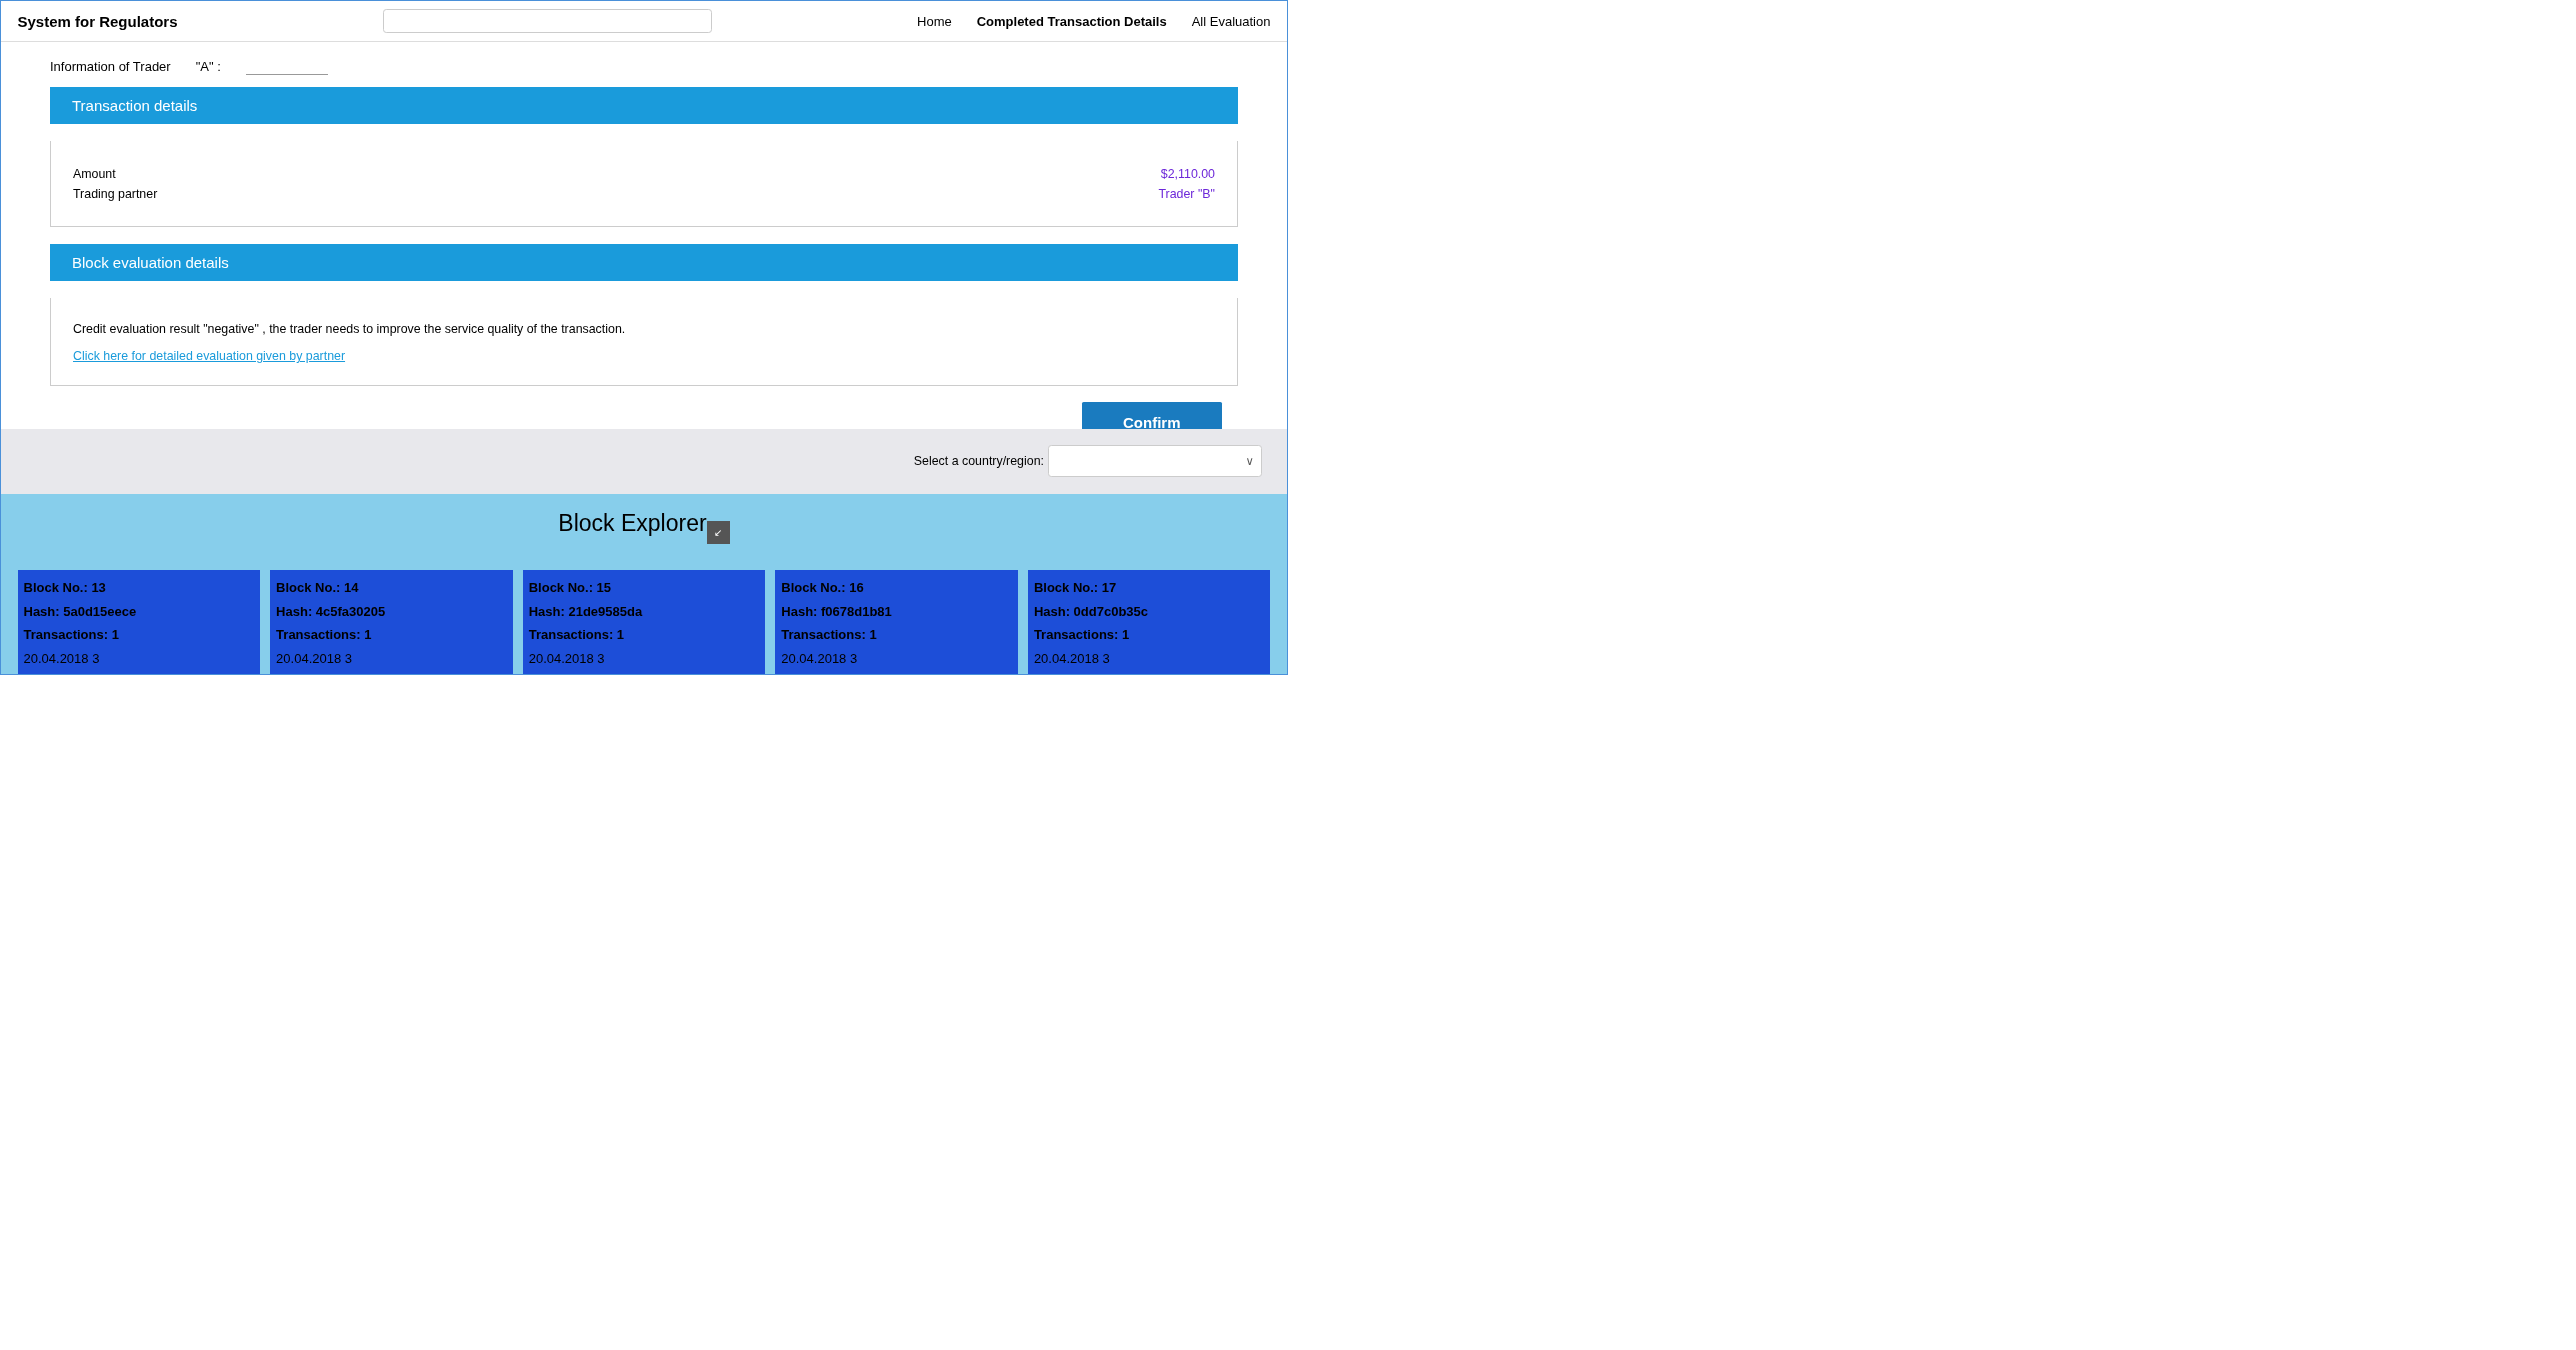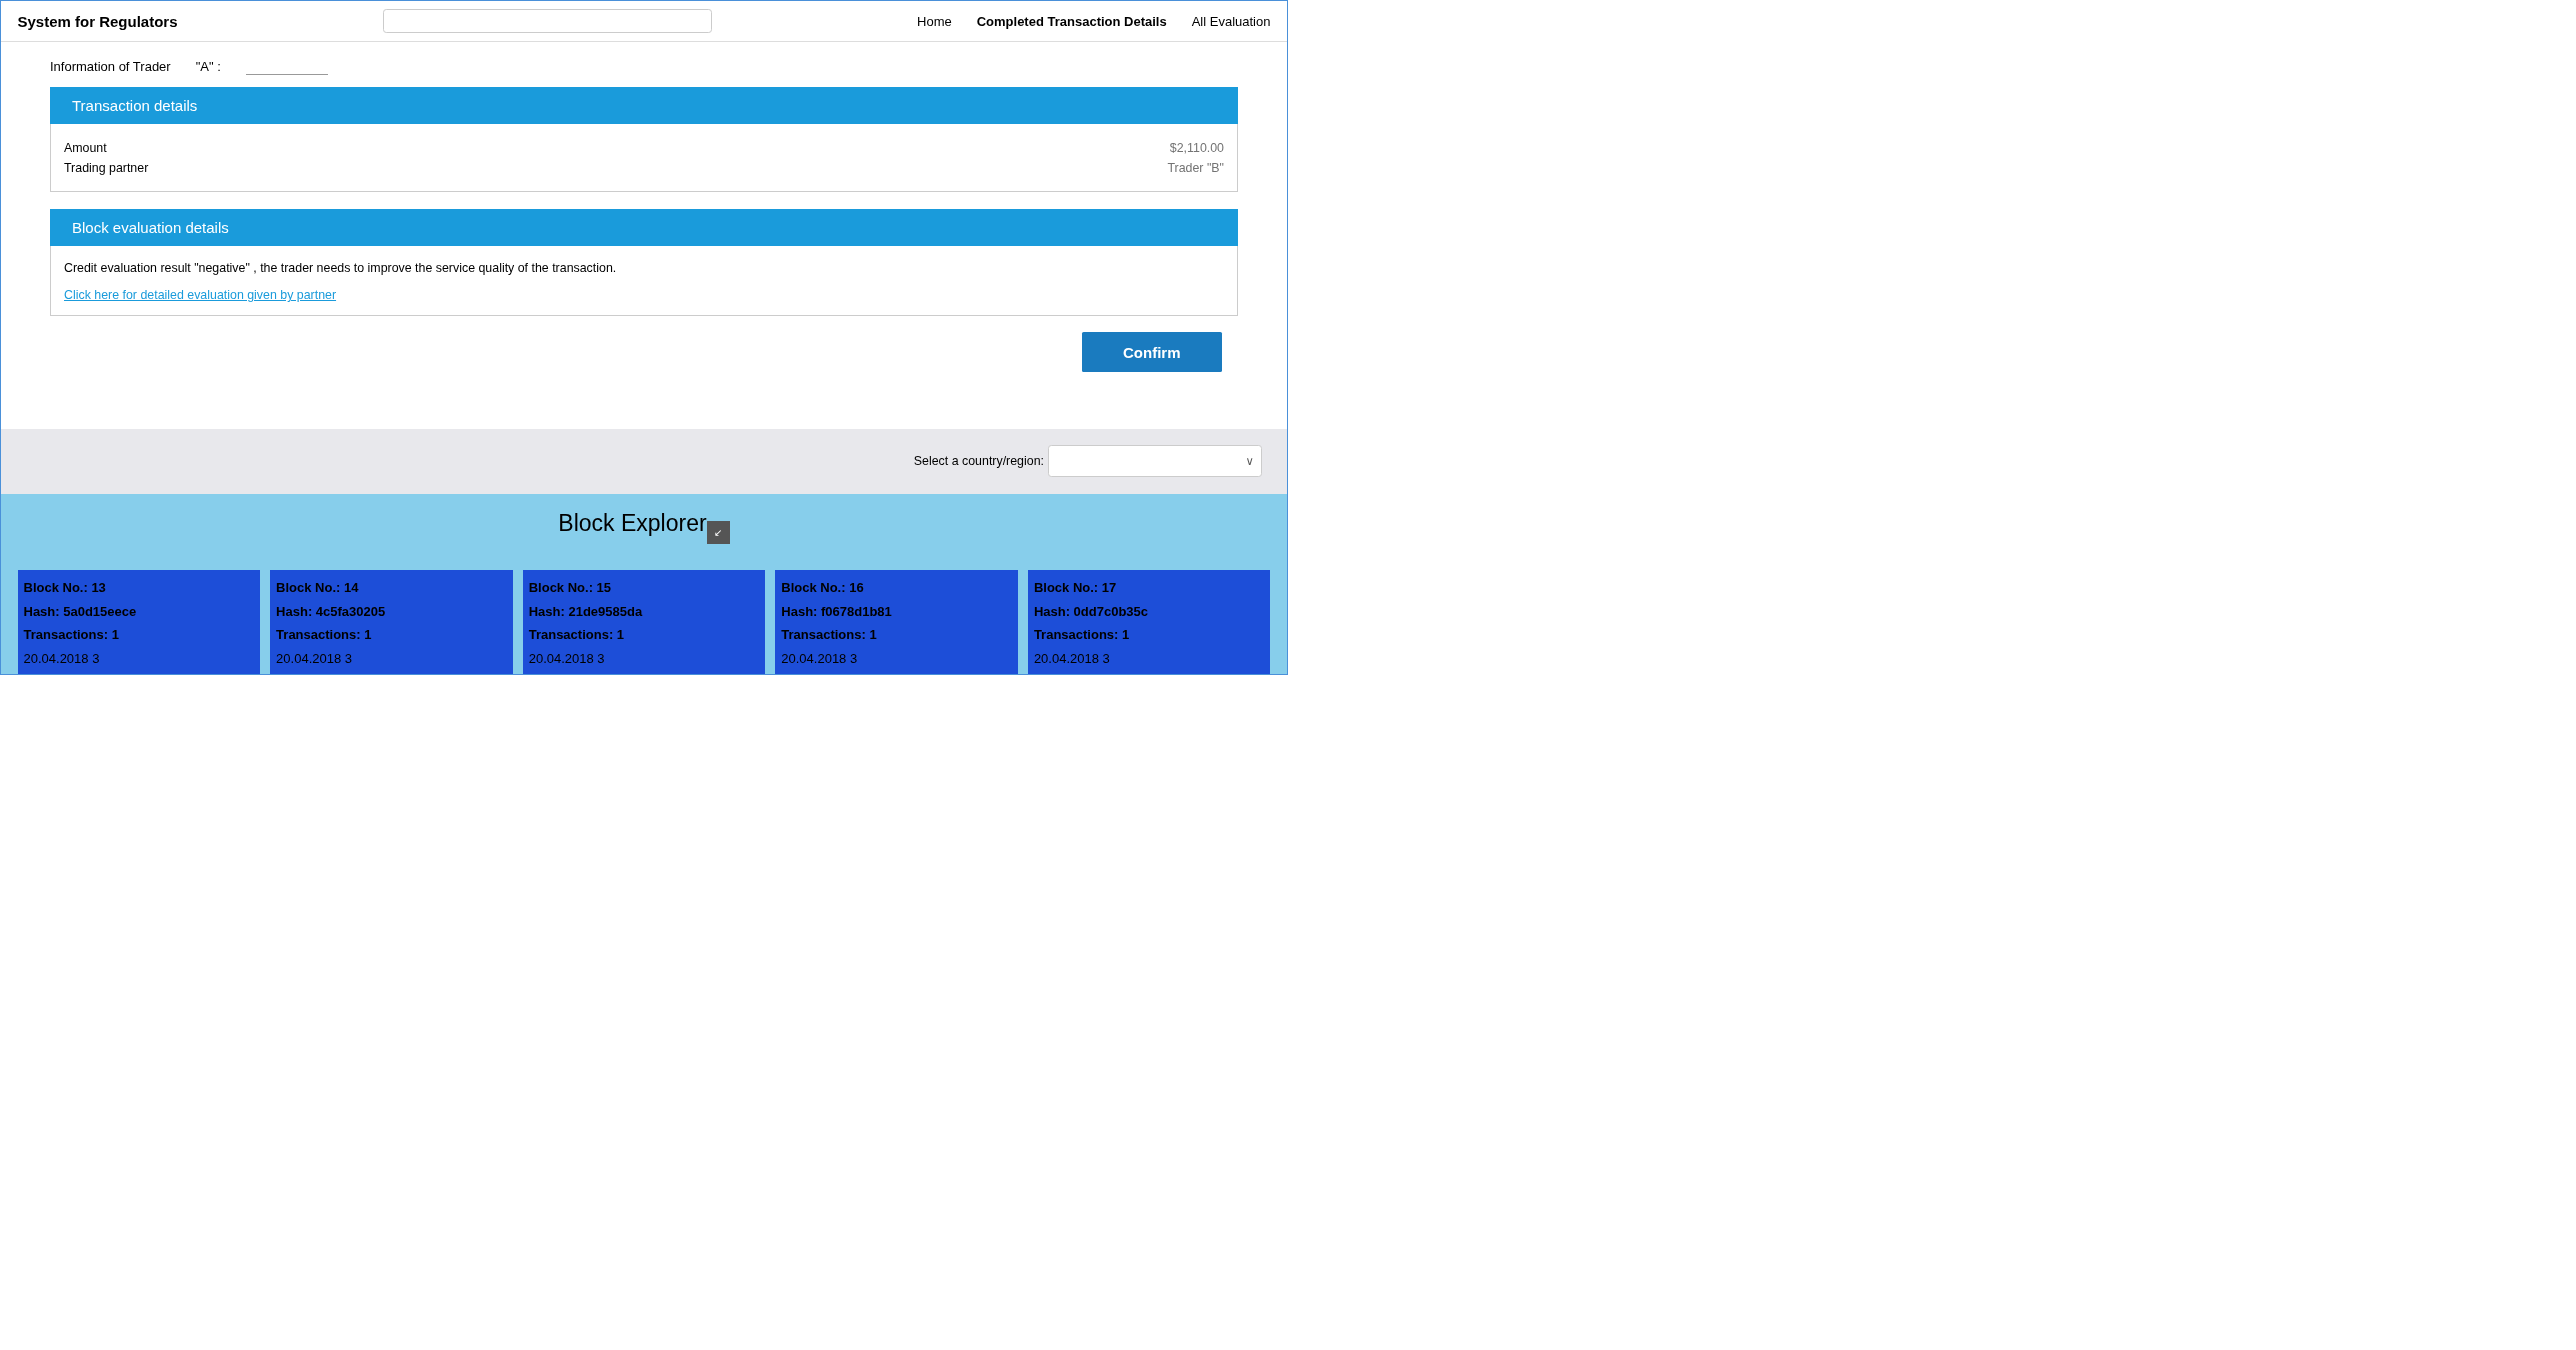--- a/index.html
+++ b/index.html
@@ -89,42 +89,43 @@
       color: #ffffff;
       padding: 10px 22px;
       font-size: 15px;
       font-weight: 500;
       margin-bottom: 0;
     }
 
     .section-content {
       border: 0.8px solid #ccc;
       border-top: none;
-      padding: 13px;
+      padding: 22px;
       margin-bottom: 16.5px;
+      margin-top: 17px;
     }
 
     .section-box {
       margin-bottom: 16.5px;
     }
 
     
     .detail-row {
       display: flex;
       justify-content: space-between;
       padding: 3.3px 0;
       font-size: 12.4px;
     }
 
     .detail-label {
       color: #000;
     }
 
     .detail-value {
-      color: #737373;
+      color: #6d28d9;
     }
 
     
     .credit-text {
       font-size: 12.4px;
       line-height: 1.6;
       color: #000;
       margin-bottom: 8.2px;
     }
 

